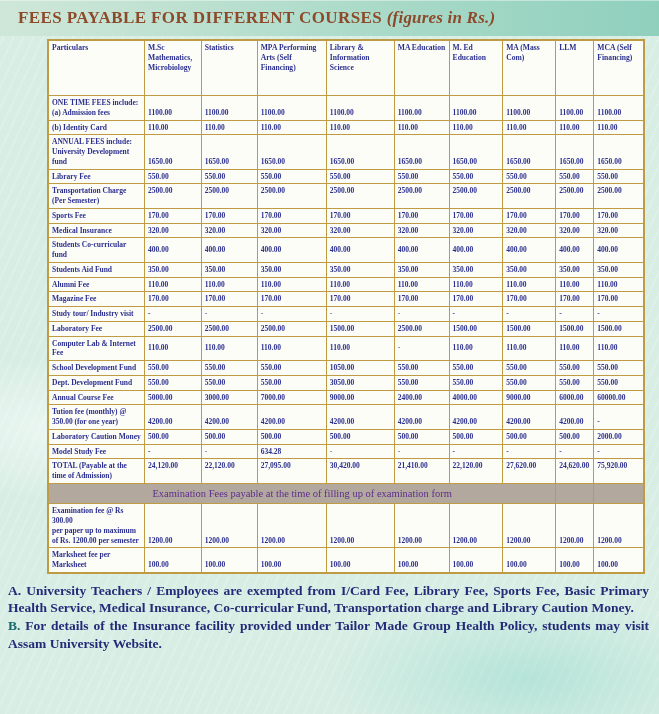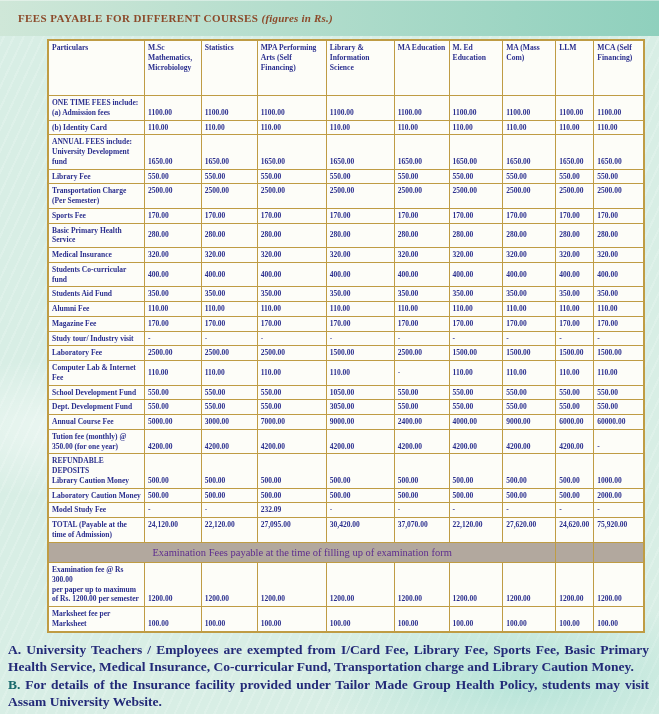--- a/index.html
+++ b/index.html
@@ -27,21 +27,21 @@
   }
   .title-band{
     height:36px;
     background:linear-gradient(90deg, var(--band-from), var(--band-to));
     display:flex;align-items:center;
     padding-left:18px;box-sizing:border-box;
     box-shadow:0 1px 0 rgba(255,255,255,.4) inset;
   }
   .page-title{
     color:var(--title-text);
-    font-size:11px;font-weight:bold;letter-spacing:.4px;
+    font-size:17px;font-weight:bold;letter-spacing:.4px;
     white-space:nowrap;
   }
   .page-title .suffix{font-style:italic;font-weight:bold;letter-spacing:.2px;}
 
   table.fees{
     border-collapse:collapse;
     table-layout:fixed;
     margin:3px 14px 4px 47px;
     width:598px;
     background:var(--cell-bg);
@@ -203,34 +203,20 @@
         <td class="value-cell">170.00</td>
         <td class="value-cell">170.00</td>
         <td class="value-cell">170.00</td>
         <td class="value-cell">170.00</td>
         <td class="value-cell">170.00</td>
         <td class="value-cell">170.00</td>
         <td class="value-cell">170.00</td>
       </tr>
       <tr>
         <td class="label-cell">
-          <div>Basic Primary Health Service</div>
-        </td>
-        <td class="value-cell">280.00</td>
-        <td class="value-cell">280.00</td>
-        <td class="value-cell">280.00</td>
-        <td class="value-cell">280.00</td>
-        <td class="value-cell">280.00</td>
-        <td class="value-cell">280.00</td>
-        <td class="value-cell">280.00</td>
-        <td class="value-cell">280.00</td>
-        <td class="value-cell">280.00</td>
-      </tr>
-      <tr>
-        <td class="label-cell">
           <div>Medical Insurance</div>
         </td>
         <td class="value-cell">320.00</td>
         <td class="value-cell">320.00</td>
         <td class="value-cell">320.00</td>
         <td class="value-cell">320.00</td>
         <td class="value-cell">320.00</td>
         <td class="value-cell">320.00</td>
         <td class="value-cell">320.00</td>
         <td class="value-cell">320.00</td>
@@ -386,71 +372,56 @@
         <td class="value-cell vbottom">4200.00</td>
         <td class="value-cell vbottom">4200.00</td>
         <td class="value-cell vbottom">4200.00</td>
         <td class="value-cell vbottom">4200.00</td>
         <td class="value-cell vbottom">4200.00</td>
         <td class="value-cell vbottom">4200.00</td>
         <td class="value-cell vbottom">-</td>
       </tr>
       <tr>
         <td class="label-cell">
-          <div>REFUNDABLE DEPOSITS</div>
-          <div>Library Caution Money</div>
-        </td>
-        <td class="value-cell vbottom">500.00</td>
-        <td class="value-cell vbottom">500.00</td>
-        <td class="value-cell vbottom">500.00</td>
-        <td class="value-cell vbottom">500.00</td>
-        <td class="value-cell vbottom">500.00</td>
-        <td class="value-cell vbottom">500.00</td>
-        <td class="value-cell vbottom">500.00</td>
-        <td class="value-cell vbottom">500.00</td>
-        <td class="value-cell vbottom">1000.00</td>
-      </tr>
-      <tr>
-        <td class="label-cell">
           <div>Laboratory Caution Money</div>
         </td>
         <td class="value-cell">500.00</td>
         <td class="value-cell">500.00</td>
         <td class="value-cell">500.00</td>
         <td class="value-cell">500.00</td>
         <td class="value-cell">500.00</td>
         <td class="value-cell">500.00</td>
         <td class="value-cell">500.00</td>
         <td class="value-cell">500.00</td>
         <td class="value-cell">2000.00</td>
       </tr>
       <tr>
         <td class="label-cell">
           <div>Model Study Fee</div>
         </td>
         <td class="value-cell">-</td>
         <td class="value-cell">-</td>
-        <td class="value-cell">232.09</td>
+        <td class="value-cell">634.28</td>
         <td class="value-cell">-</td>
         <td class="value-cell">-</td>
         <td class="value-cell">-</td>
         <td class="value-cell">-</td>
         <td class="value-cell">-</td>
         <td class="value-cell">-</td>
       </tr>
       <tr>
         <td class="label-cell">
           <div>TOTAL (Payable at the</div>
           <div>time of Admission)</div>
         </td>
         <td class="value-cell vtop">24,120.00</td>
         <td class="value-cell vtop">22,120.00</td>
         <td class="value-cell vtop">27,095.00</td>
         <td class="value-cell vtop">30,420.00</td>
-        <td class="value-cell vtop">37,070.00</td>
+        <td class="value-cell vtop">21,410.00</td>
         <td class="value-cell vtop">22,120.00</td>
         <td class="value-cell vtop">27,620.00</td>
         <td class="value-cell vtop">24,620.00</td>
         <td class="value-cell vtop">75,920.00</td>
       </tr>
       <tr class="section-row">
         <td colspan="8">Examination Fees payable at the time of filling up of examination form</td>
         <td></td>
         <td></td>
       </tr>

